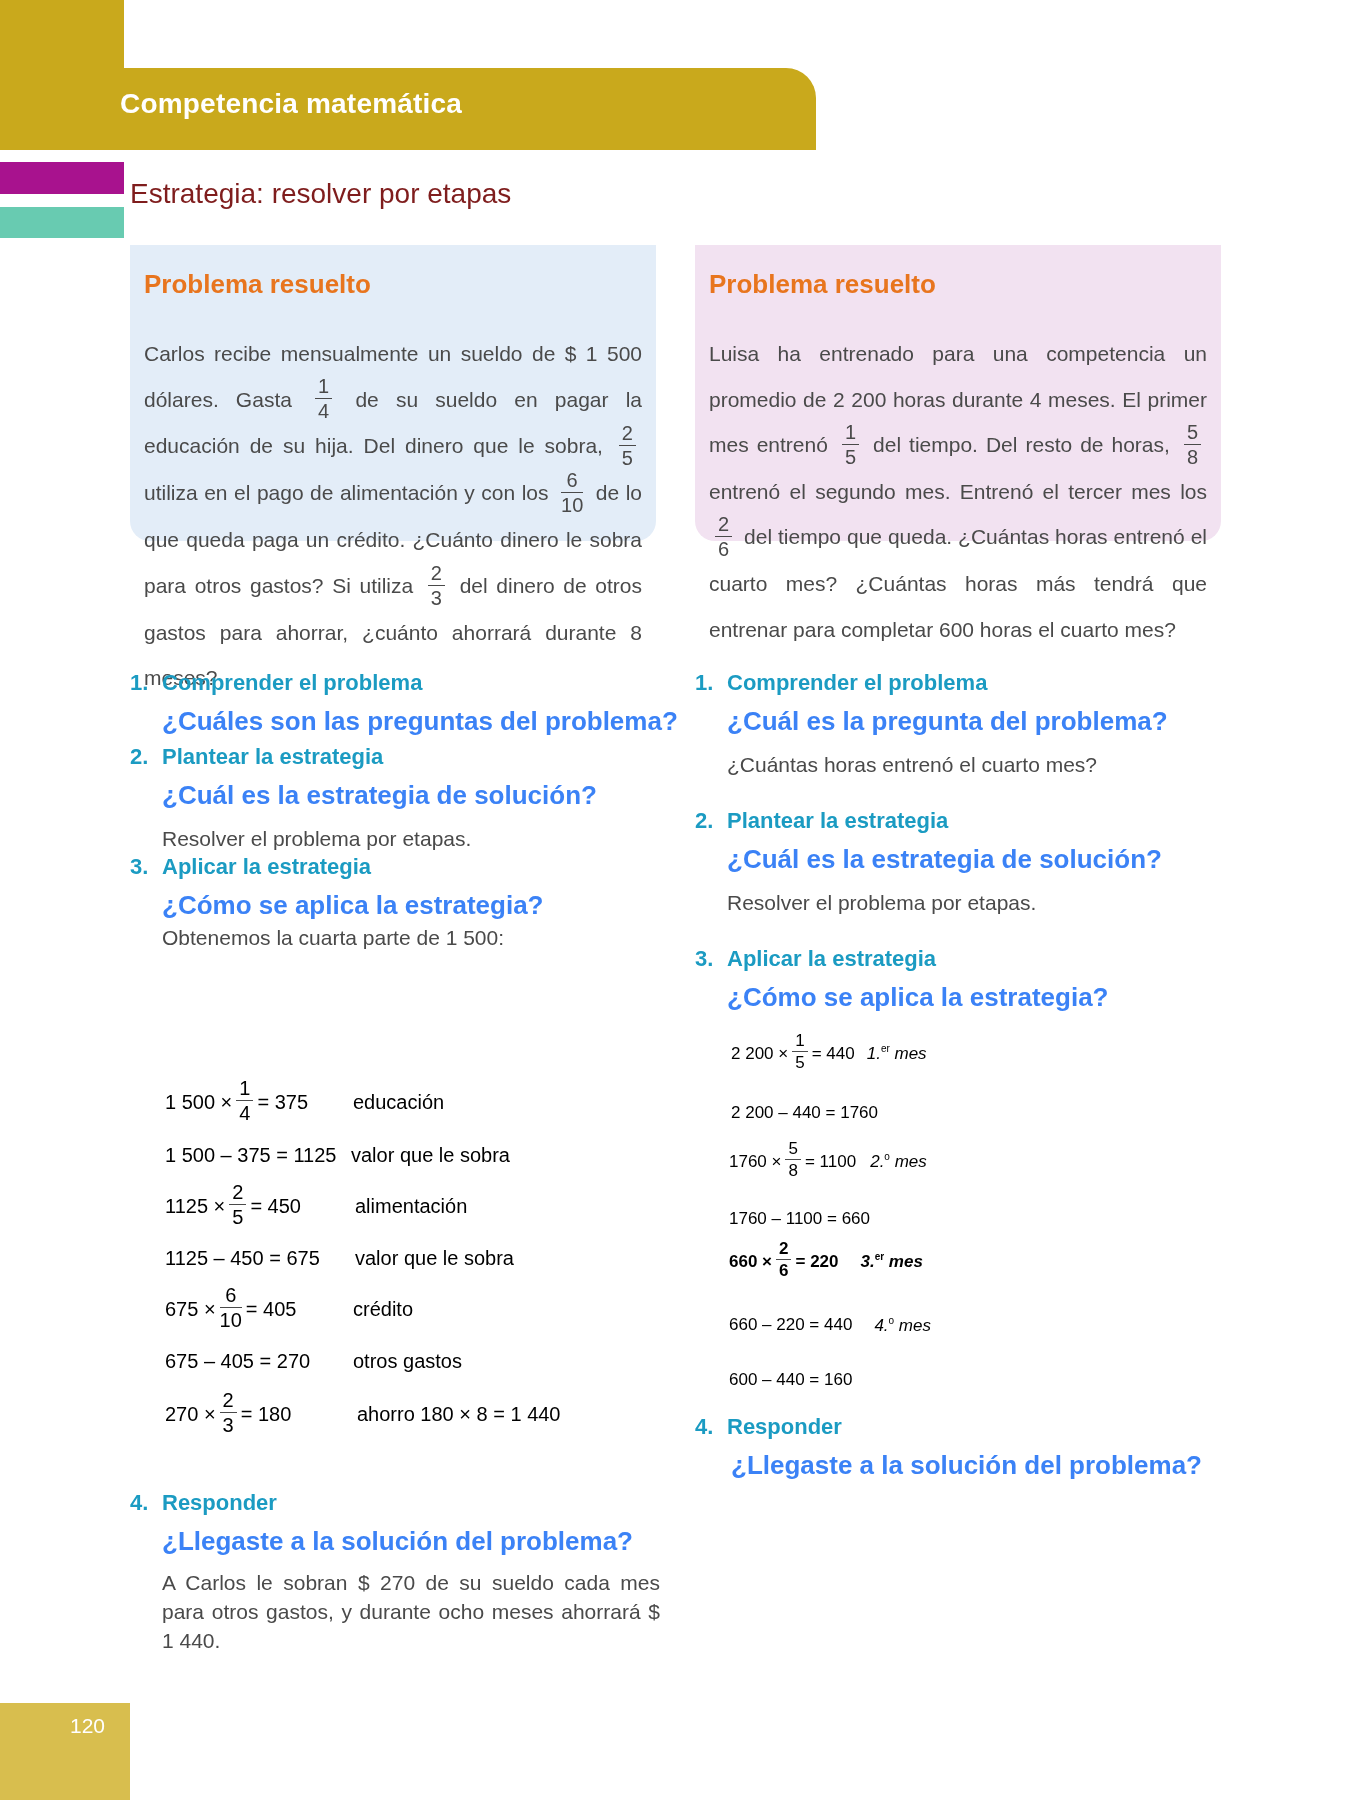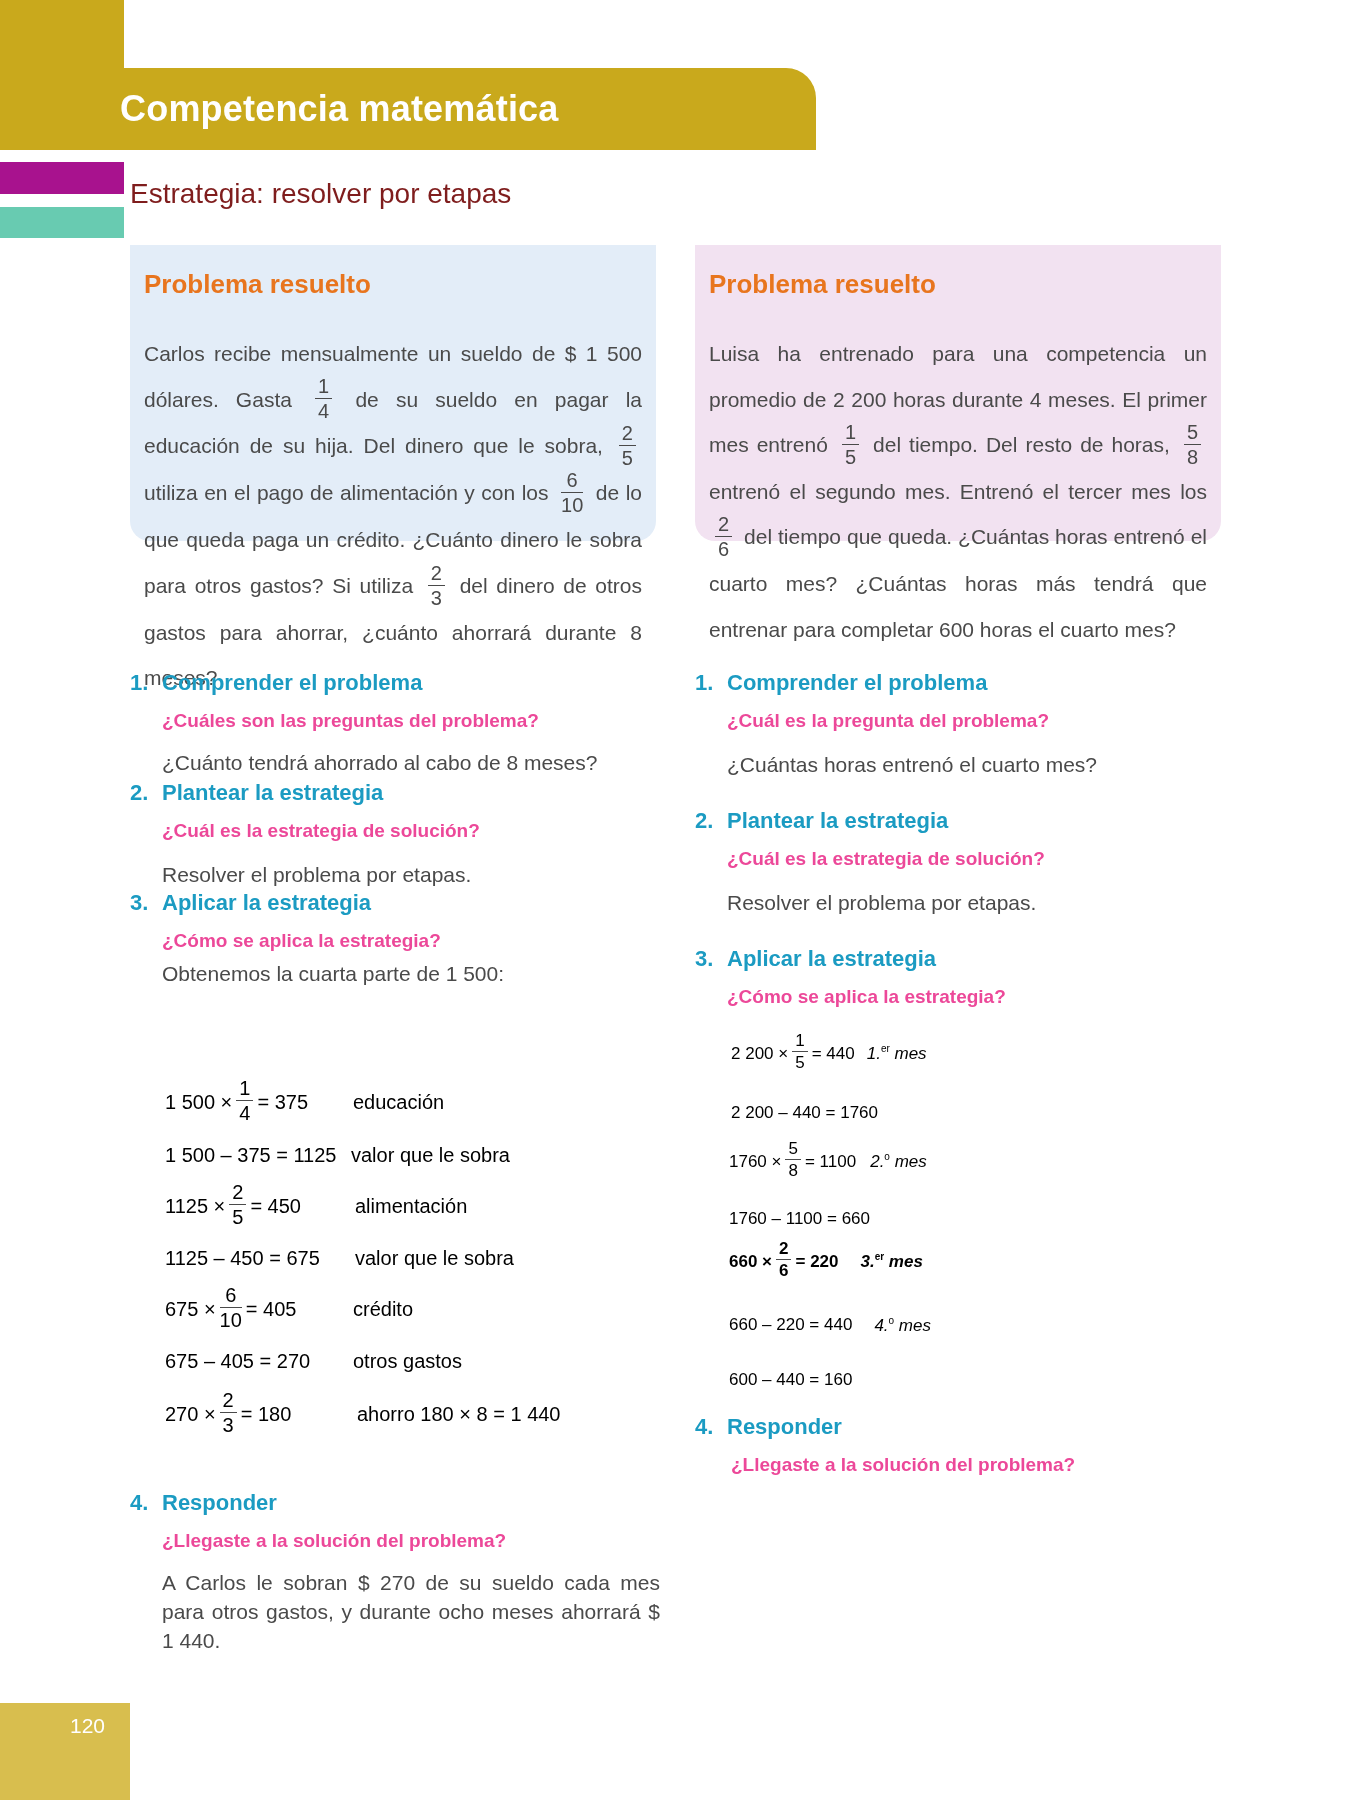--- a/index.html
+++ b/index.html
@@ -1,21 +1,21 @@
 <!DOCTYPE html>
 <html><head>
 <meta charset="utf-8">
 <style>
   * { box-sizing: border-box; margin: 0; padding: 0; }
   html, body { width: 1350px; height: 1800px; background: #ffffff; overflow: hidden; }
   body { position: relative; font-family: "Liberation Sans", sans-serif; color: #3a3a3a; }
 
   .gold-tab { position: absolute; left: 0; top: 0; width: 124px; height: 150px; background: #c9a91c; }
   .gold-banner { position: absolute; left: 0; top: 68px; width: 816px; height: 82px; background: #c9a91c; border-top-right-radius: 30px; }
-  .banner-title { position: absolute; left: 120px; top: 88px; font-size: 36px; font-weight: bold; color: #ffffff; letter-spacing: 0.2px; }
+  .banner-title { position: absolute; left: 120px; top: 88px; font-size: 28px; font-weight: bold; color: #ffffff; letter-spacing: 0.2px; }
 
   .stripe-magenta { position: absolute; left: 0; top: 162px; width: 124px; height: 32px; background: #a8128e; }
   .stripe-teal { position: absolute; left: 0; top: 207px; width: 124px; height: 31px; background: #68cbb1; }
   .page-title { position: absolute; left: 130px; top: 178px; font-size: 28px; font-weight: normal; color: #7f1d1d; }
 
   .card { position: absolute; top: 245px; width: 526px; height: 296px; border-radius: 0 0 20px 20px; padding: 14px 14px 0 14px; }
   .card.blue { left: 130px; background: #e3edf8; }
   .card.pink { left: 695px; background: #f2e2f1; }
   .card-title { font-size: 26px; font-weight: bold; color: #e8751e; height: 60px; padding-top: 10px; }
   .card-text { font-size: 21px; color: #4a4a4a; line-height: 45.5px; text-align: justify; margin-top: 12px; }
@@ -23,21 +23,21 @@
   .frac { display: inline-block; vertical-align: middle; text-align: center; line-height: 1; font-size: 20px; margin: 0 6px; position: relative; top: -2px; }
   .frac .num { display: block; padding: 0 3px 2px; border-bottom: 1.5px solid #4a4a4a; }
   .frac .den { display: block; padding-top: 2px; }
 
   .col { position: absolute; top: 670px; width: 560px; }
   .col.left { left: 130px; }
   .col.right { left: 695px; }
 
   .step-head { font-size: 22px; font-weight: bold; color: #1b9bc2; height: 34px; display: flex; }
   .step-num { width: 32px; }
-  .step-q { font-size: 19px; font-weight: bold; color: #ec4899; padding-left: 32px; height: 40px; line-height: 34px; }
+  .step-q { font-size: 26px; font-weight: bold; color: #3b82f6; padding-left: 32px; height: 40px; line-height: 34px; }
   .step-a { font-size: 21px; color: #4a4a4a; padding-left: 32px; line-height: 42px; }
   .step-a.just { text-align: justify; line-height: 29px; padding-right: 0; }
 
   .calc-row { position: absolute; font-size: 20px; color: #000000; display: flex; align-items: center; white-space: nowrap; }
   .calc-row .expr { display: inline-flex; align-items: center; }
   .calc-row .lbl { position: absolute; }
   .calc-row .frac { font-size: 20px; margin: 0 4px; }
   .calc-row.small { font-size: 17px; }
   .calc-row.small .frac { font-size: 17px; }
   .ord { font-style: italic; }
@@ -83,21 +83,20 @@
     <span>del tiempo que queda. ¿Cuántas horas entrenó el cuarto mes? ¿Cuántas horas más tendrá que entrenar para completar 600 horas el cuarto mes?</span>
   </p>
 </div>
 
 <div class="col left">
   <div class="step-head">
       <span class="step-num">1.</span>
       <span>Comprender el problema</span>
     </div>
   <div class="step-q">¿Cuáles son las preguntas del problema?</div>
-  <div class="step-a" style="line-height:38px;height:36px;">¿Cuánto tendrá ahorrado al cabo de 8 meses?</div>
 
   <div class="step-head">
       <span class="step-num">2.</span>
       <span>Plantear la estrategia</span>
     </div>
   <div class="step-q">¿Cuál es la estrategia de solución?</div>
   <div class="step-a" style="height:36px;">Resolver el problema por etapas.</div>
 
   <div class="step-head">
       <span class="step-num">3.</span>

